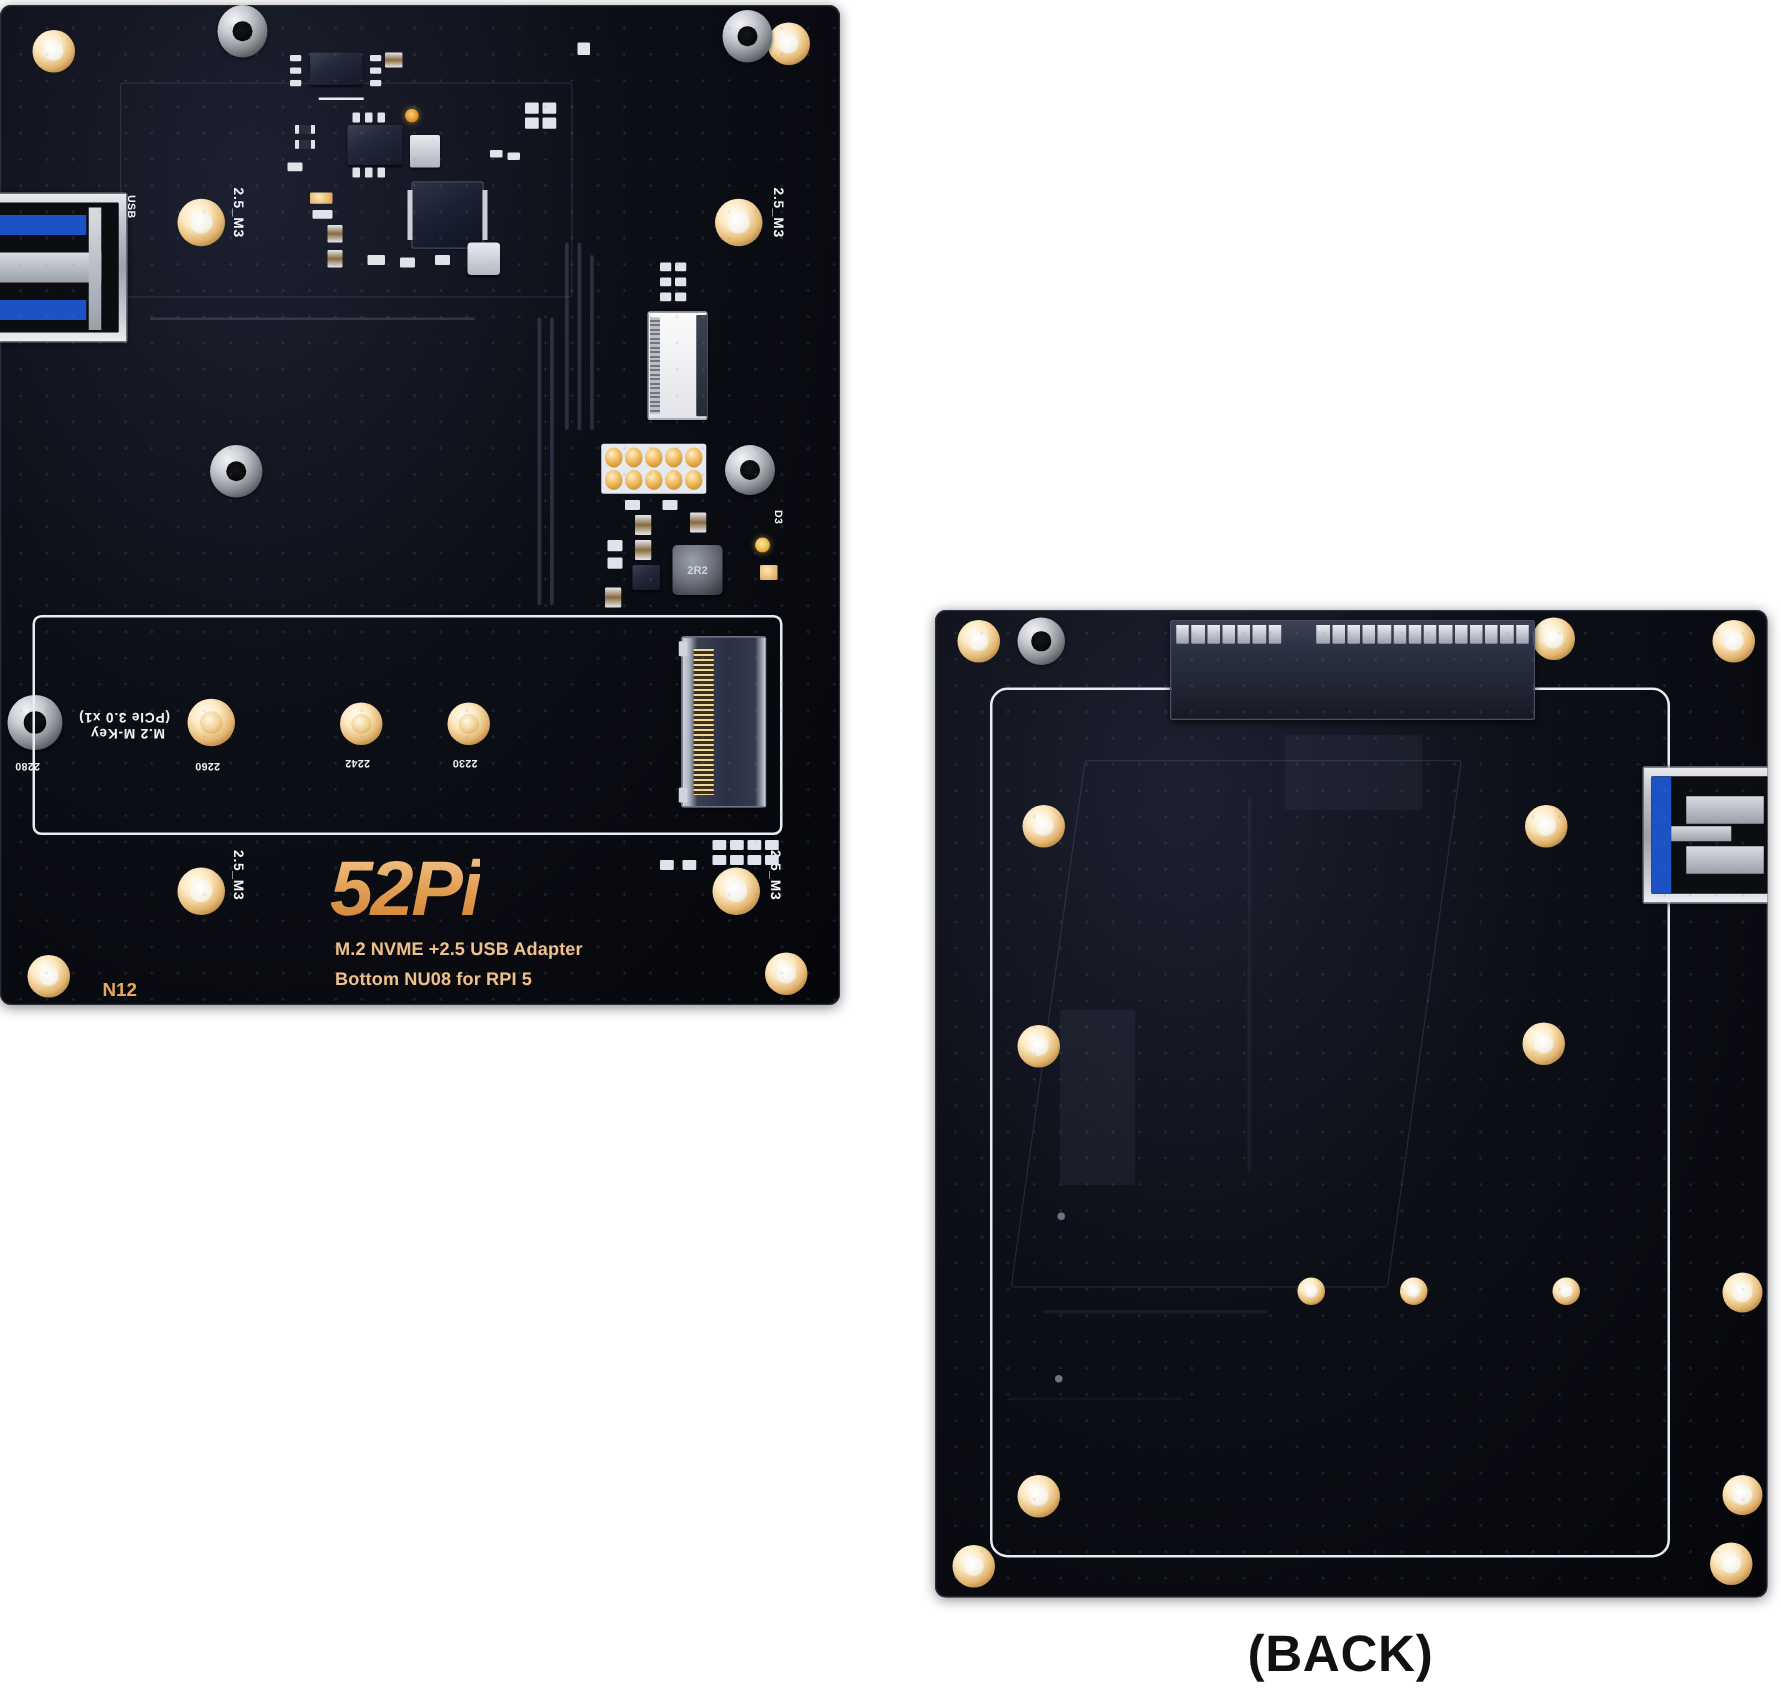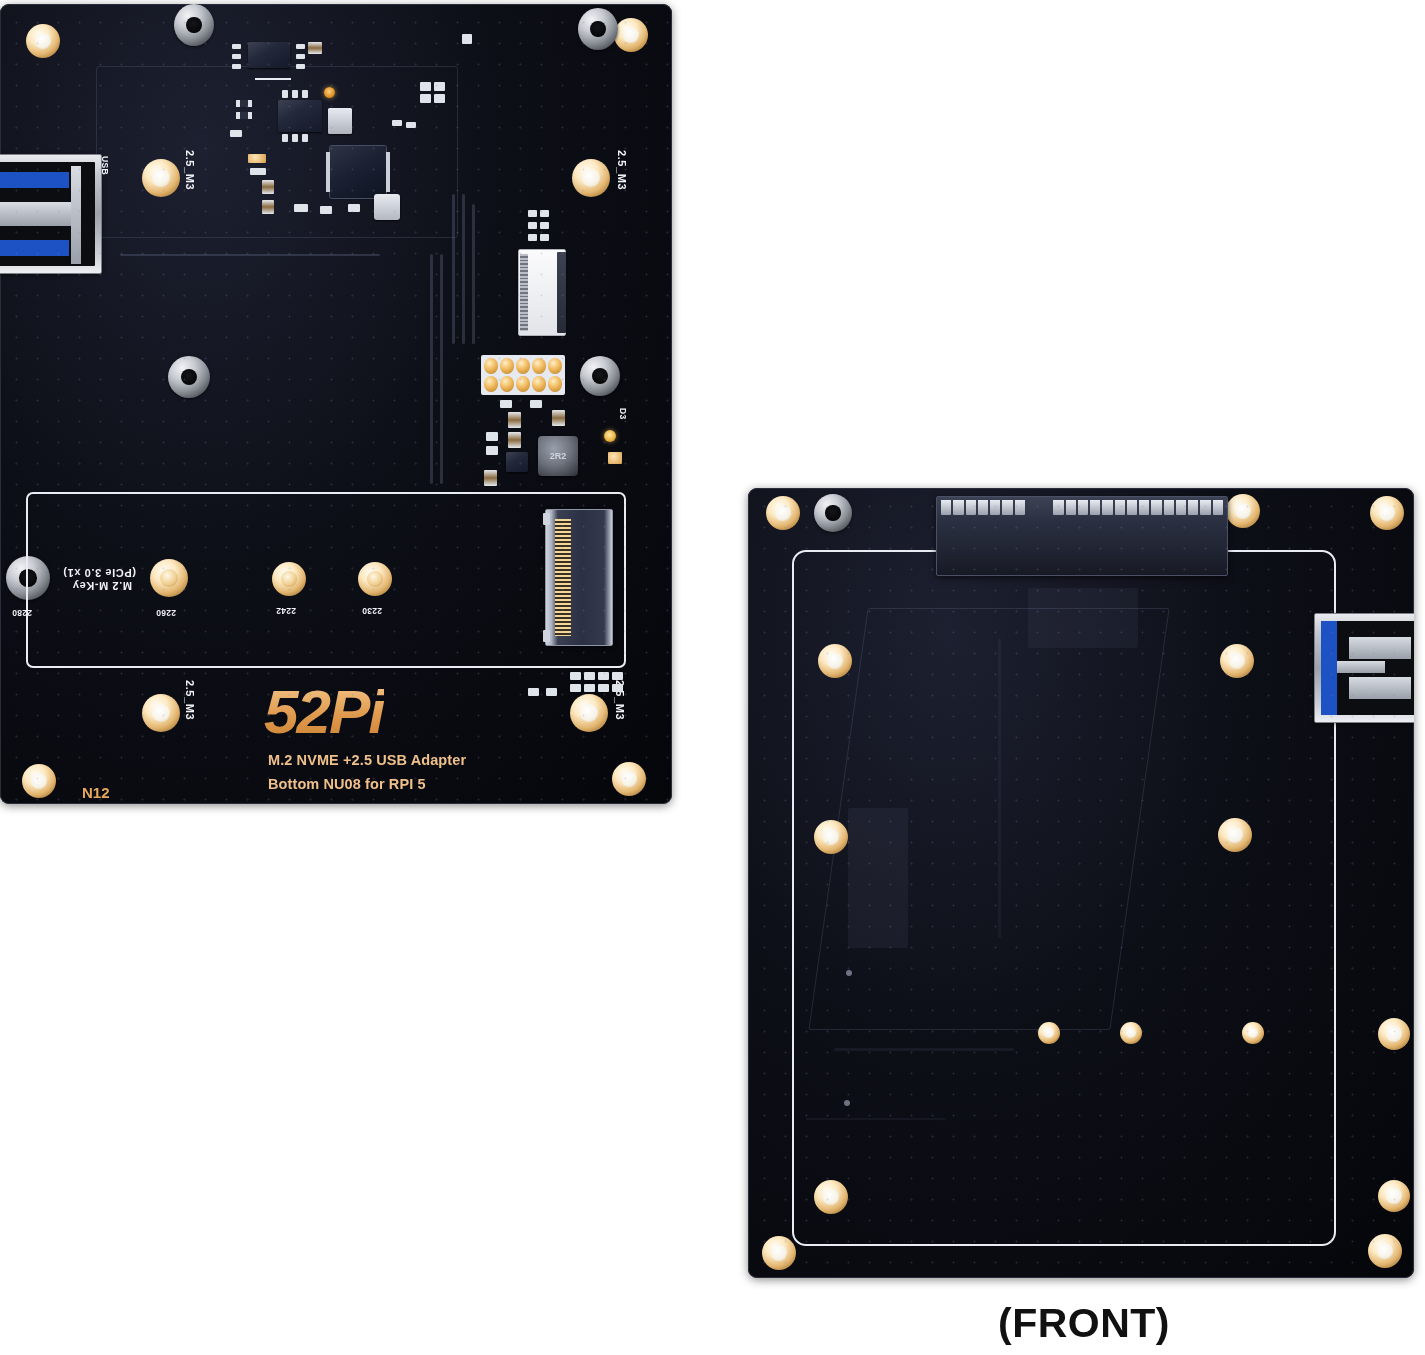--- a/index.html
+++ b/index.html
@@ -414,15 +414,15 @@
     <div class="usb" style="left:566px;top:125px;width:112px;height:108px;border-radius:2px;">
       <div class="cavity">
         <div class="bluebar" style="left:0;top:0;width:16px;height:94px;"></div>
         <div class="tongue" style="left:28px;top:16px;width:62px;height:22px;"></div>
         <div class="tongue" style="left:28px;top:56px;width:62px;height:22px;"></div>
         <div class="tongue" style="left:16px;top:40px;width:48px;height:12px;"></div>
       </div>
     </div>
   </div>
 
-  <div class="caption" style="left:998px;top:1300px;font-size:41px;">(FRONT)</div>
+  <div class="caption" style="left:998px;top:1300px;font-size:41px;">(BACK)</div>
 
 </div>
 
 </body></html>

